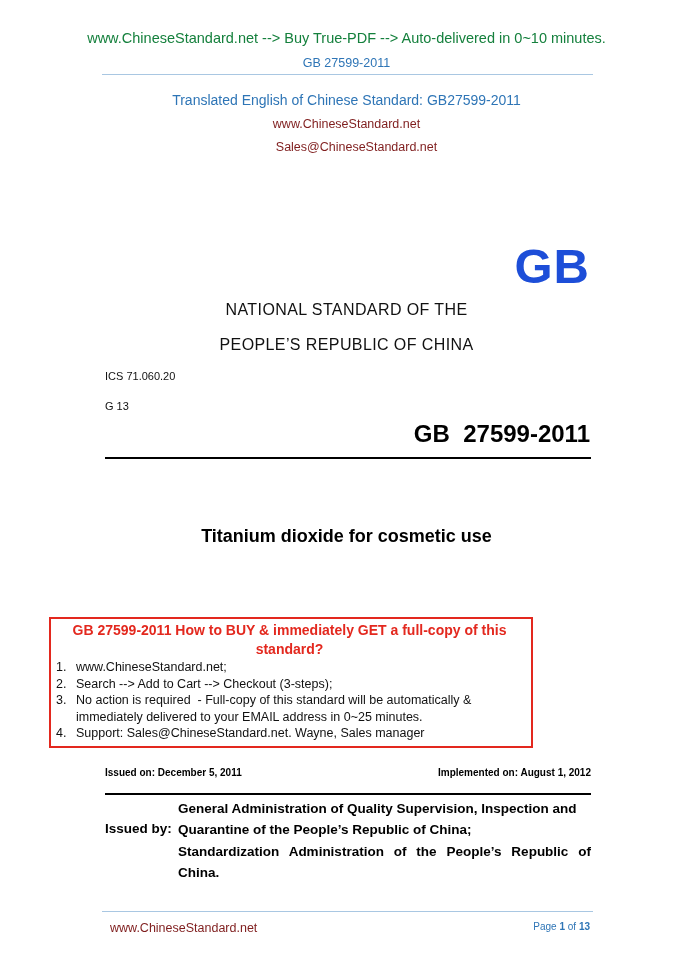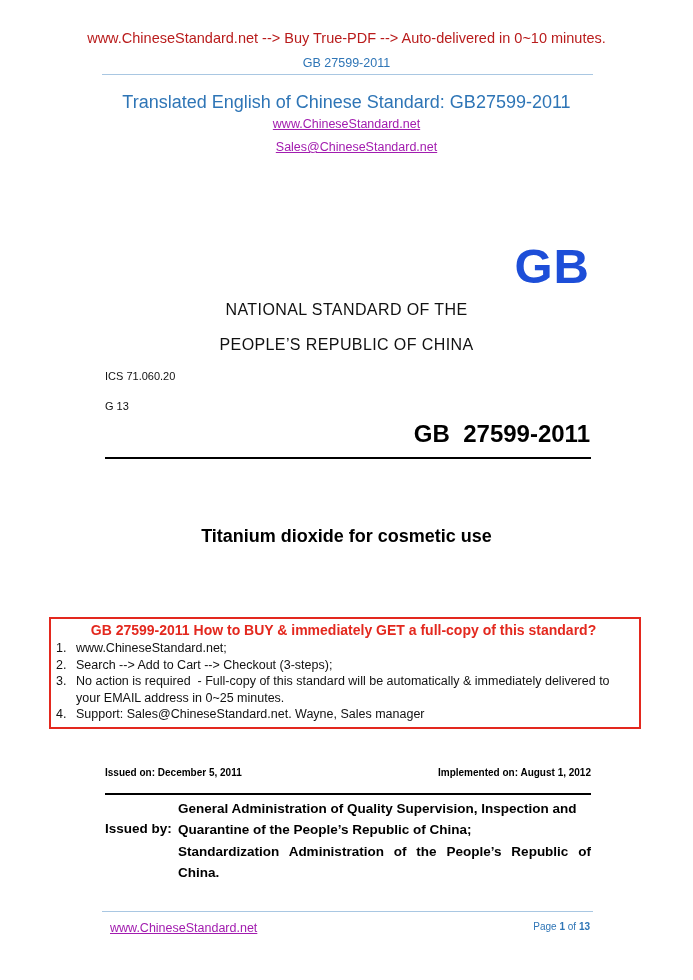--- a/index.html
+++ b/index.html
@@ -8,44 +8,44 @@
   .page {
     position: relative;
     width: 693px;
     height: 980px;
     background: #ffffff;
     overflow: hidden;
     margin: 0 auto;
   }
   .abs { position: absolute; }
   .center { left: 0; right: 0; text-align: center; }
-  .red { color: #b91c1c; }
+  .red { color: #15803d; }
   .blue { color: #2e75b6; }
   .bold { font-weight: bold; }
-  .link { color: #a21caf; text-decoration: underline; cursor: pointer; }
+  .link { color: #7f1d1d; cursor: pointer; }
 
   #promo { top: 30px; font-size: 14.5px; }
   #hdr-code { top: 56px; font-size: 12.5px; }
   #rule1 { top: 74px; left: 102px; width: 491px; border-top: 1px solid #a9c7e2; }
-  #translated { top: 92px; font-size: 18px; }
+  #translated { top: 92px; font-size: 14px; }
   #link-site-wrap { top: 117px; font-size: 12.5px; }
   #link-mail-wrap { top: 140px; font-size: 12.5px; padding-left: 20px; }
 
   #gb-logo { top: 238px; right: 103px; font-size: 49px; font-weight: bold; letter-spacing: 1px; color: #1d4ed8; }
   #nat1 { top: 301px; font-size: 16px; letter-spacing: 0.4px; color: #111; }
   #nat2 { top: 336px; font-size: 16px; letter-spacing: 0.4px; color: #111; }
   #ics { top: 370px; left: 105px; font-size: 11px; color: #111; }
   #g13 { top: 400px; left: 105px; font-size: 11px; color: #111; }
   #stdnum { top: 420px; right: 103px; font-size: 24px; font-weight: bold; white-space: pre; color: #000; }
   #rule2 { top: 457px; left: 105px; width: 486px; border-top: 2px solid #000; }
 
   #doc-title { top: 526px; font-size: 18px; font-weight: bold; color: #000; }
 
   #buybox {
-    top: 617px; left: 49px; width: 592px;
+    top: 617px; left: 49px; width: 484px;
     border: 2px solid #e3281e;
     background: #fff;
     padding: 2px 6px 4px 3px;
   }
   .bb-head { text-align: center; font-weight: bold; font-size: 14px; line-height: 19px; color: #e3281e; }
   .bb-item { display: flex; font-size: 12.5px; line-height: 16.5px; color: #111; }
   .bb-num { width: 22px; flex: none; padding-left: 2px; }
   .bb-text { flex: 1; white-space: pre-wrap; }
 
   #issue-row { top: 767px; left: 105px; width: 486px; display: flex; justify-content: space-between; font-weight: bold; font-size: 10px; color: #000; }

